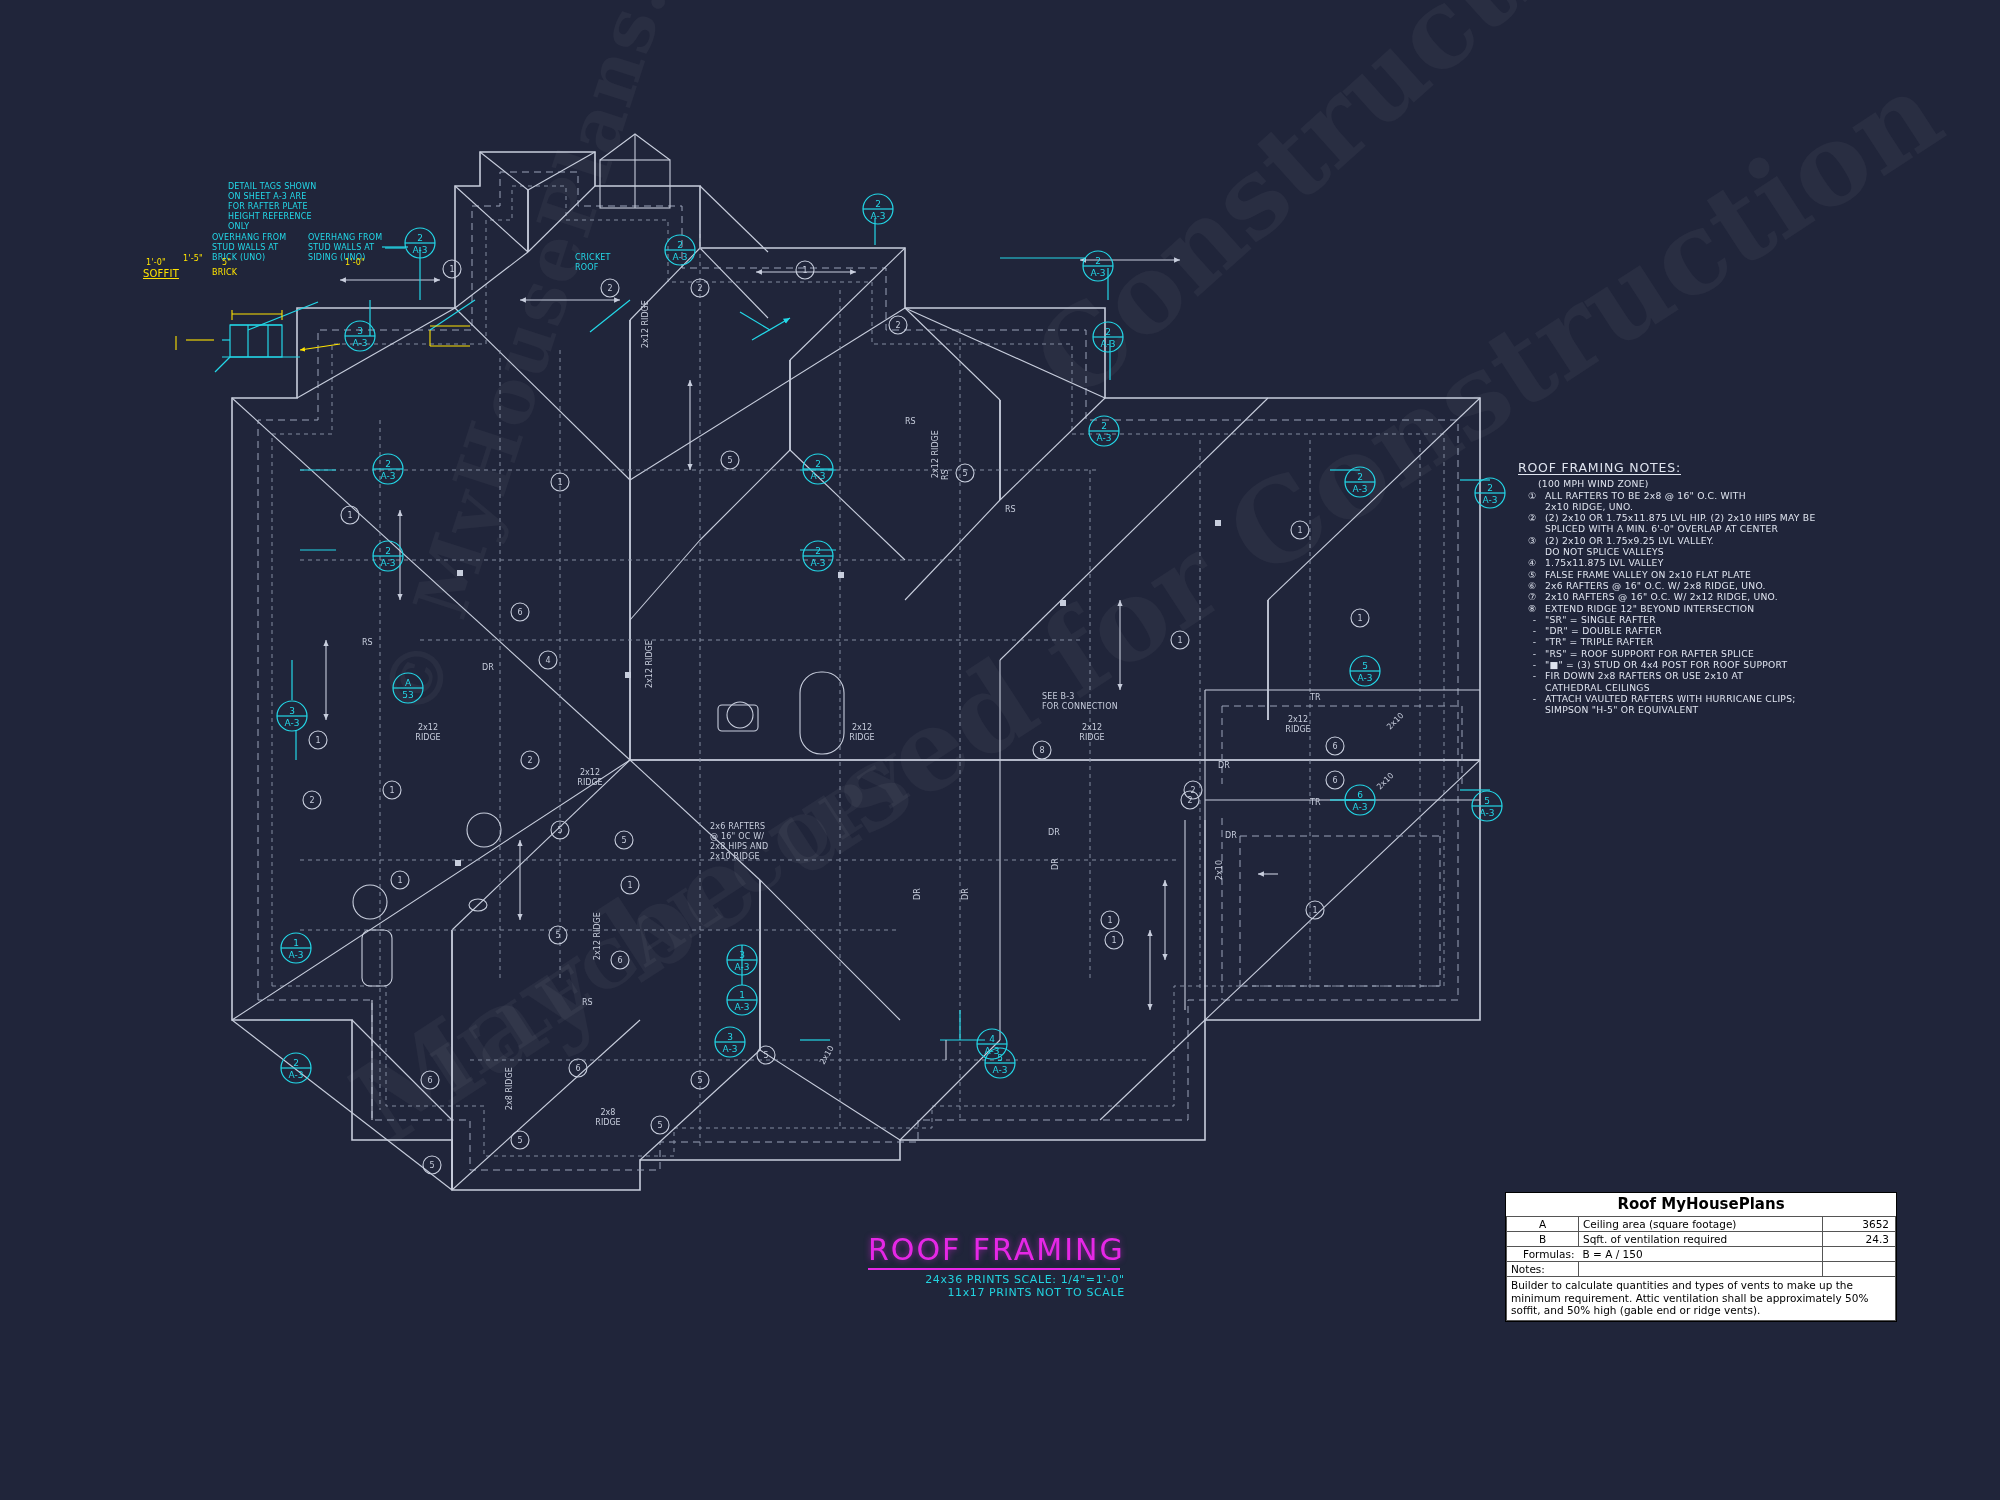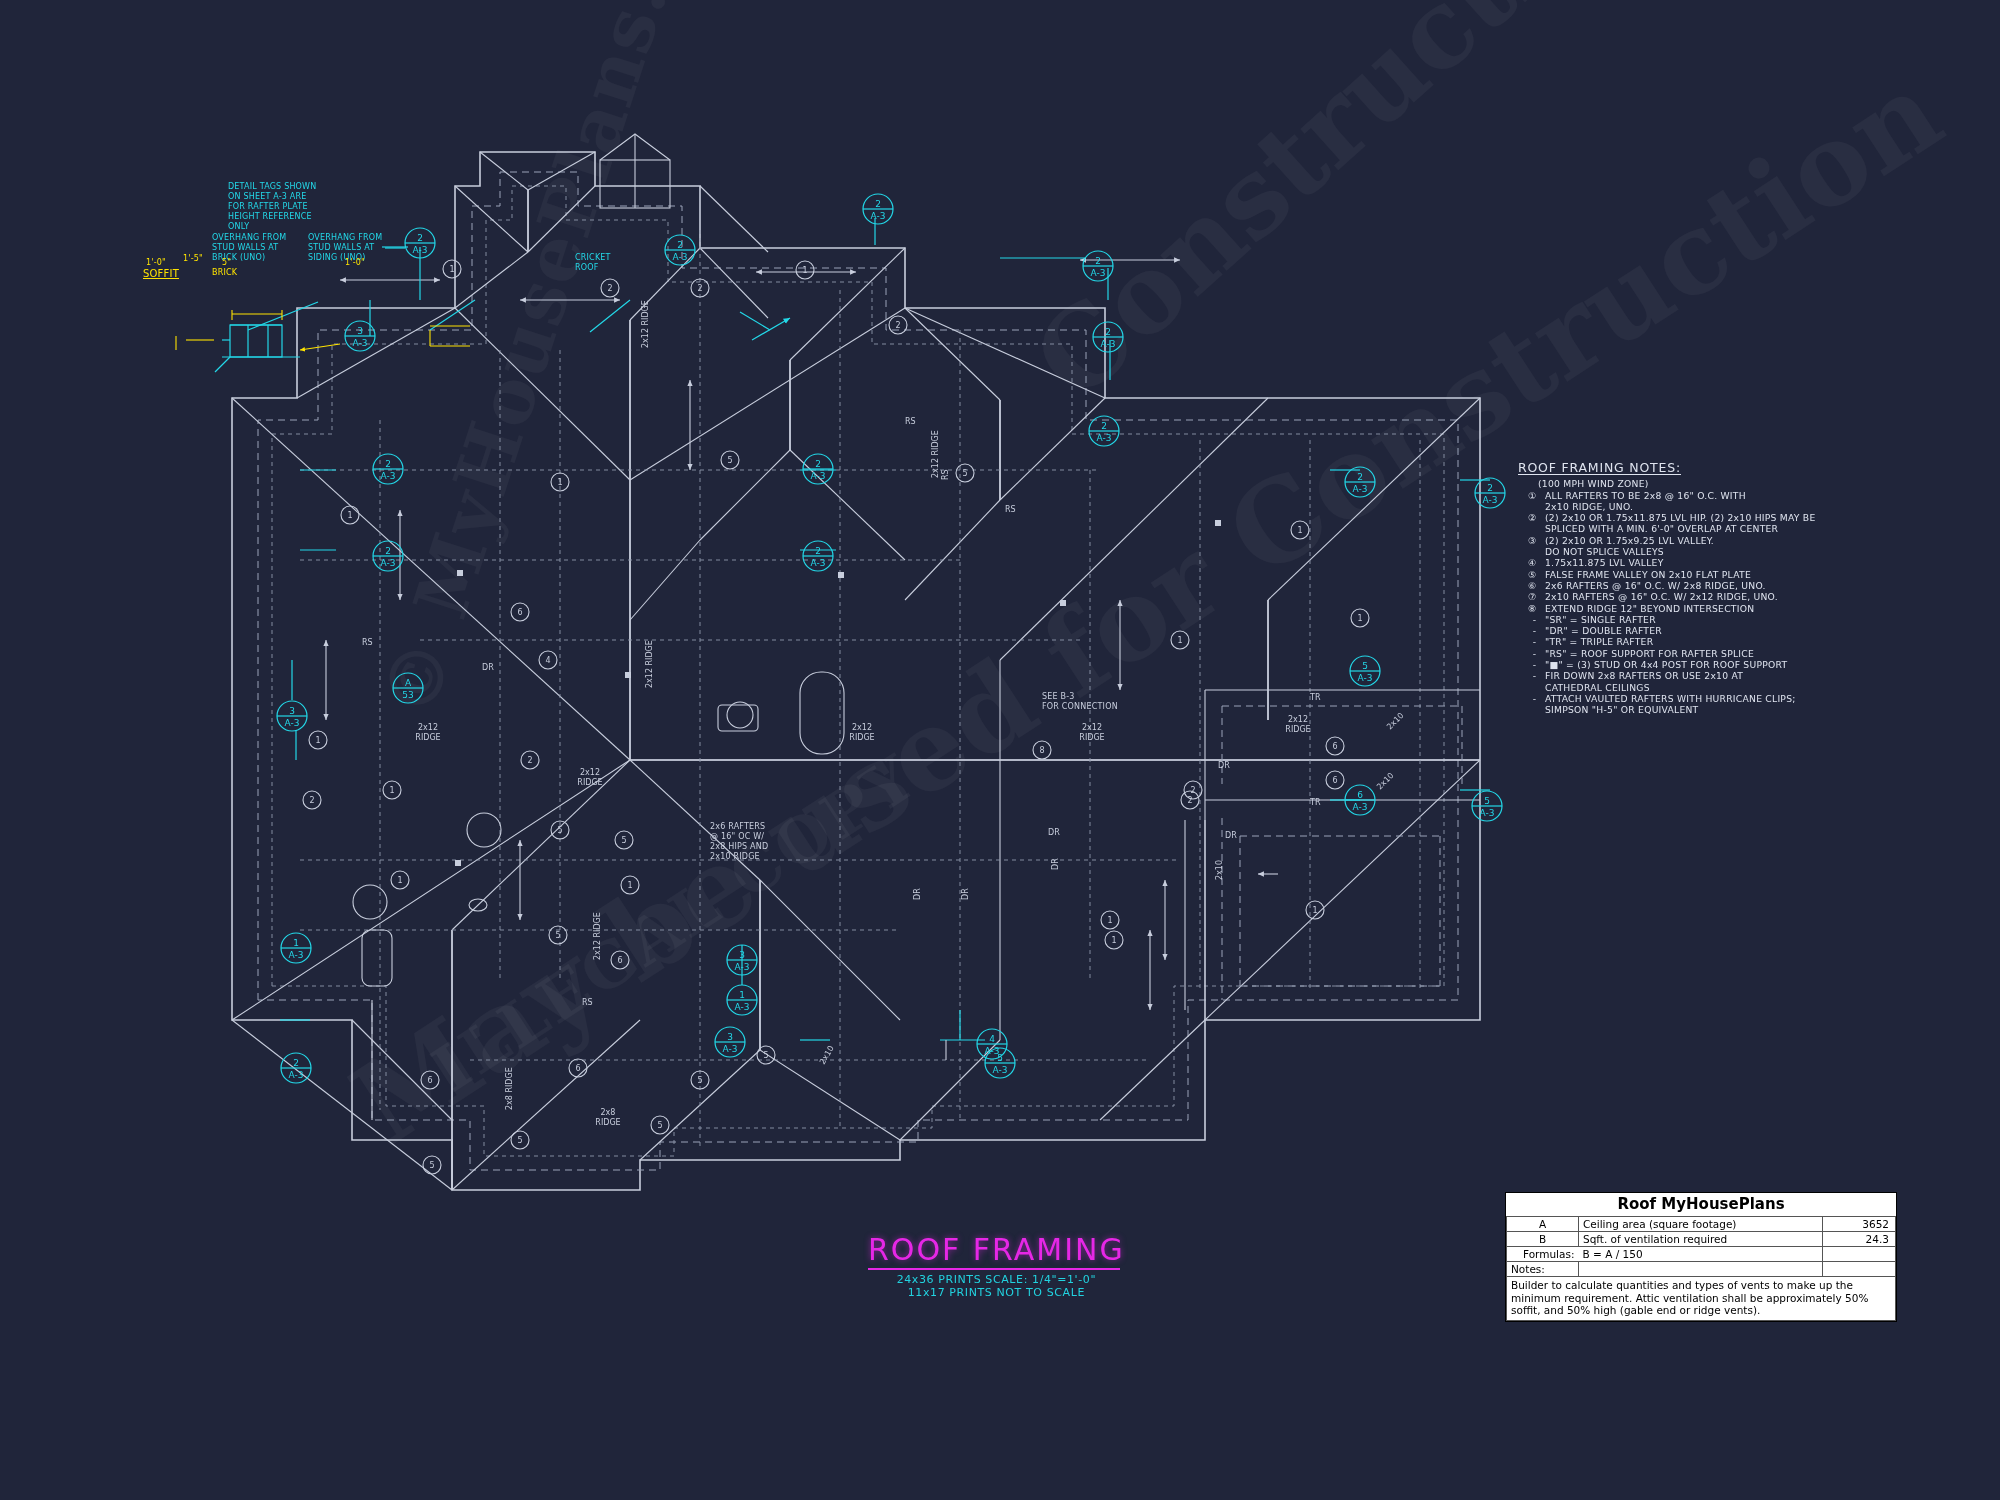--- a/index.html
+++ b/index.html
@@ -47,21 +47,21 @@
              border-bottom:1px solid #555;padding:2px 0 3px;}
   #vent .k{width:36px;text-align:center;}
   #vent .v{width:62px;text-align:right;padding-right:6px;}
   #vent .b{font-weight:normal;}
   #vent .plain{border-left:1px solid #555;border-right:1px solid #555;}
   #vent .noborder{border:none;}
   #vent .notesbody{border-top:1px solid #555;padding:2px 4px 3px;
                    line-height:12.5px;}
 
   
-  #title{position:absolute;left:868px;top:1232px;text-align:center;}
+  #title{position:absolute;left:868px;top:1232px;text-align:right;}
   #title .main{color:#e627e6;font-size:30px;letter-spacing:2px;
         font-family:"DejaVu Sans",sans-serif;
         text-shadow:0 0 6px rgba(230,39,230,.55);}
   #title .rule{height:1.5px;background:#e627e6;margin:1px 0 3px;width:252px;}
   #title .s1,#title .s2{color:#22d3e0;font-size:11px;letter-spacing:.6px;
         line-height:13px;}
 
   
   .cad{position:absolute;font-family:"DejaVu Sans",sans-serif;
        white-space:pre;letter-spacing:.2px;}

